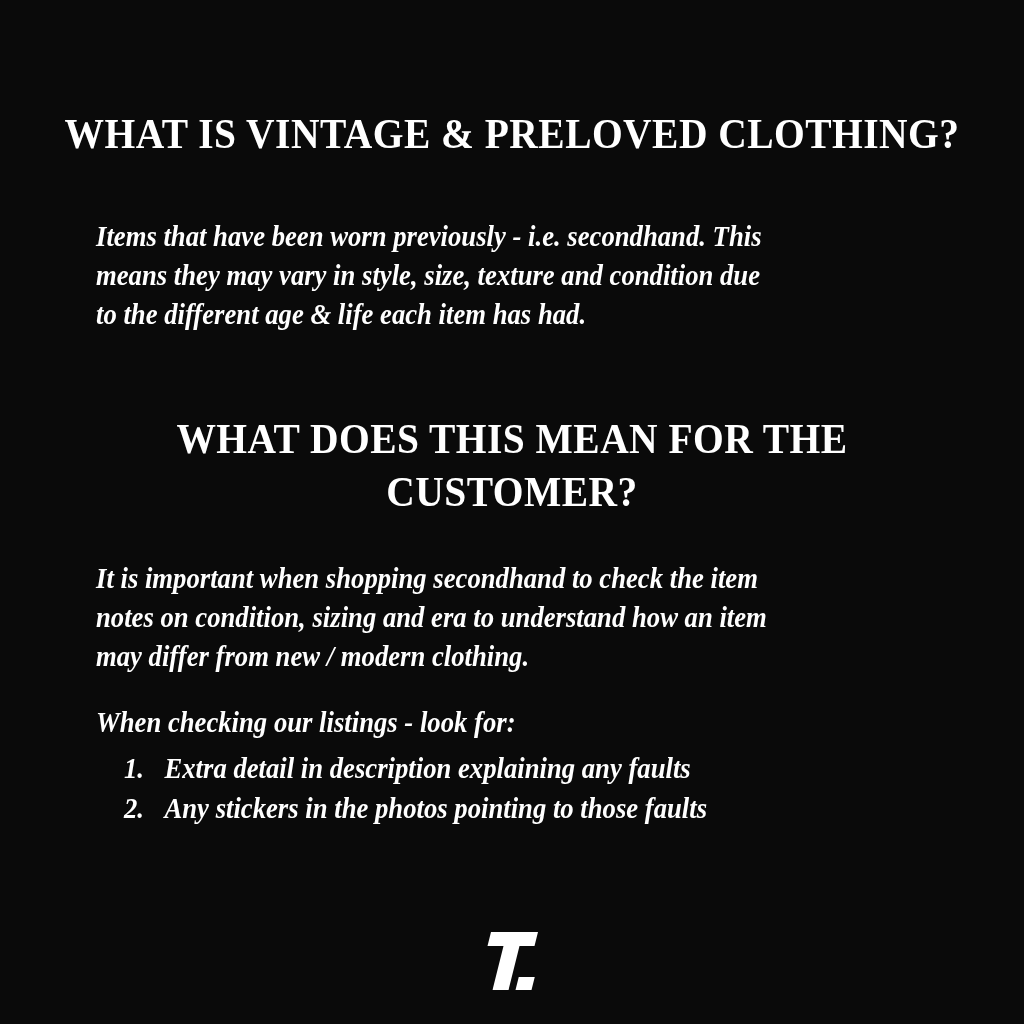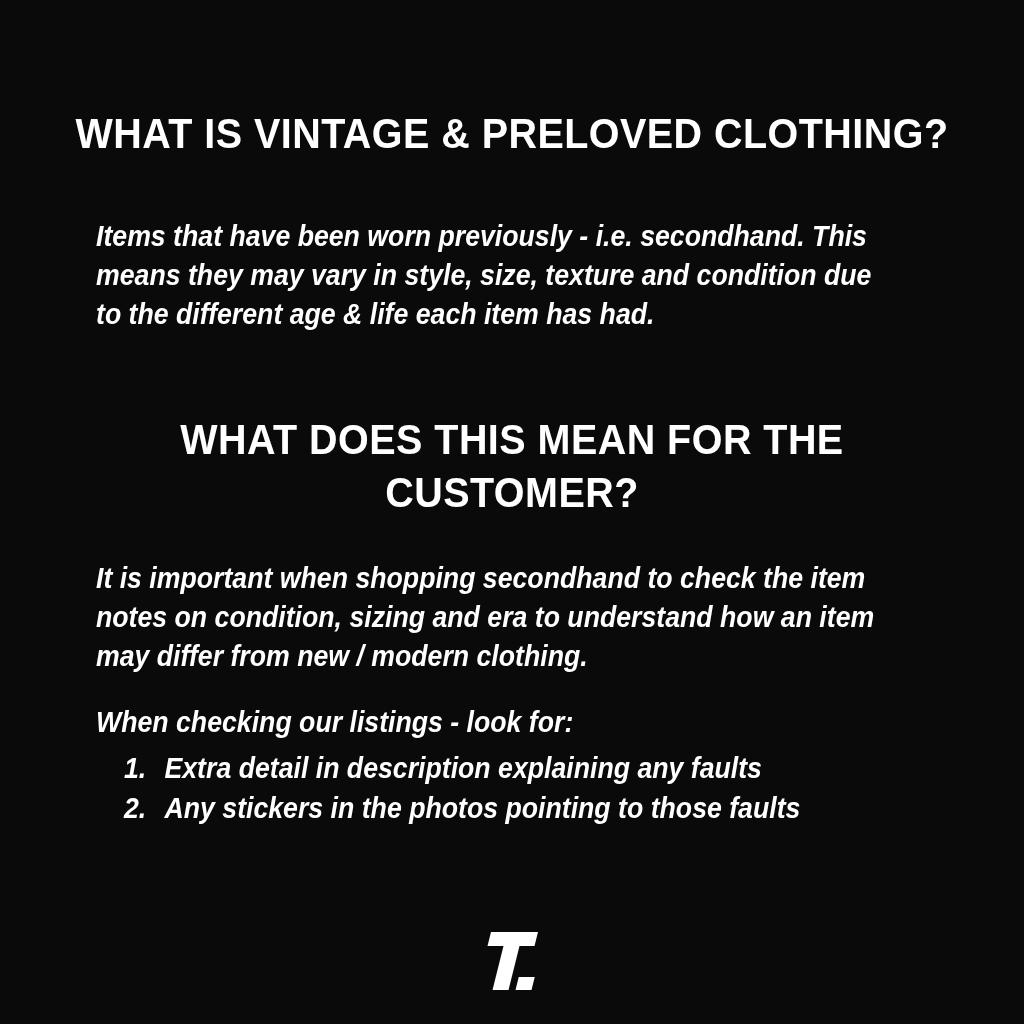--- a/index.html
+++ b/index.html
@@ -6,21 +6,21 @@
     margin: 0;
     padding: 0;
     background: #000;
   }
   .canvas {
     position: relative;
     width: 1024px;
     height: 1024px;
     background: #0a0a0a;
     color: #ffffff;
-    font-family: Liberation Sans, sans-serif;
+    font-family: Liberation Serif, serif;
     overflow: hidden;
   }
   .headline {
     position: absolute;
     left: 0;
     right: 0;
     text-align: center;
     font-weight: bold;
     letter-spacing: 0.5px;
     white-space: pre-line;

